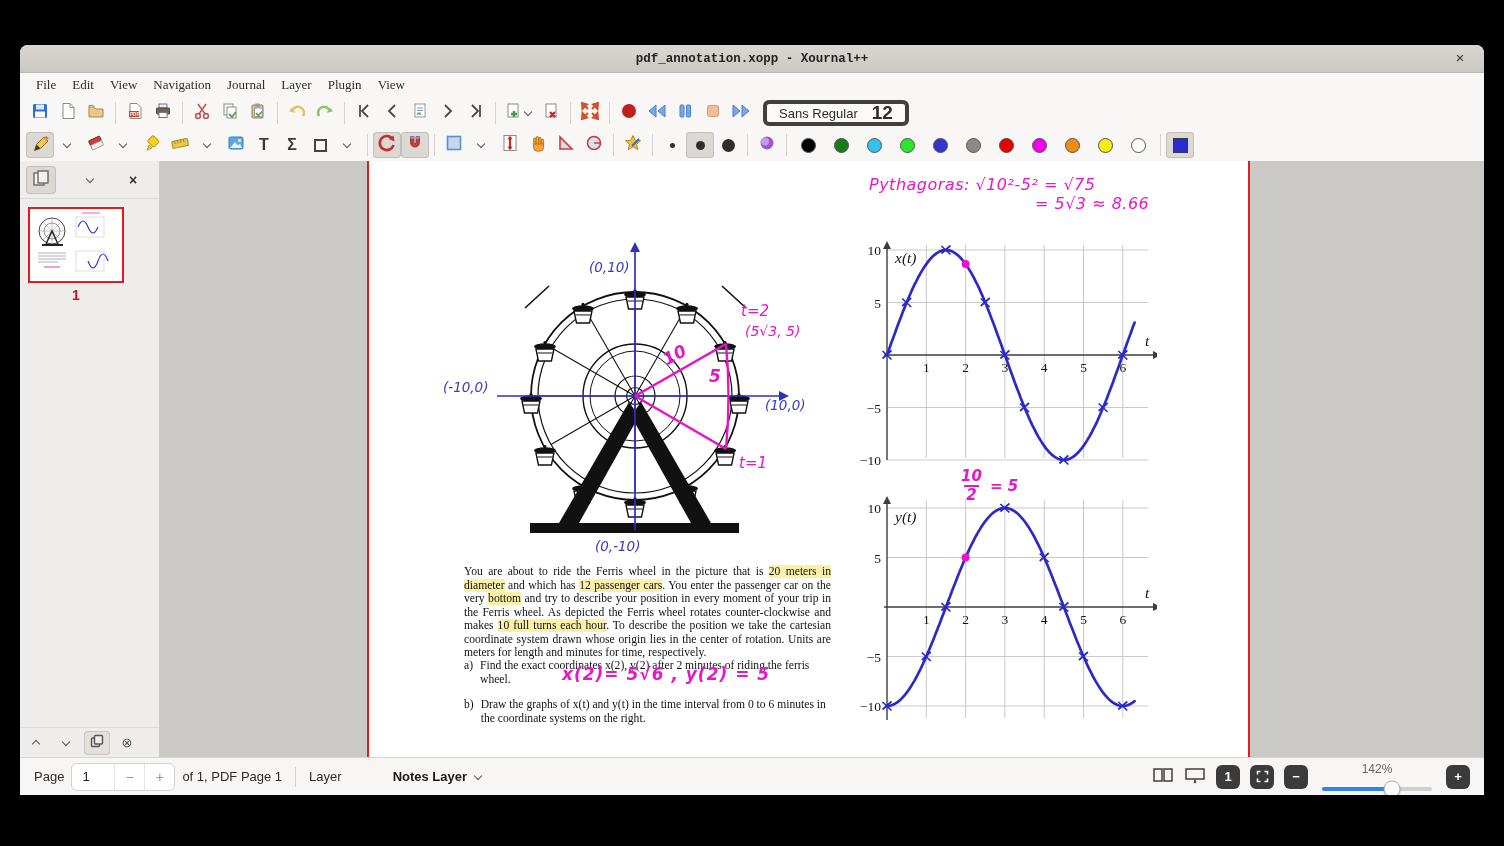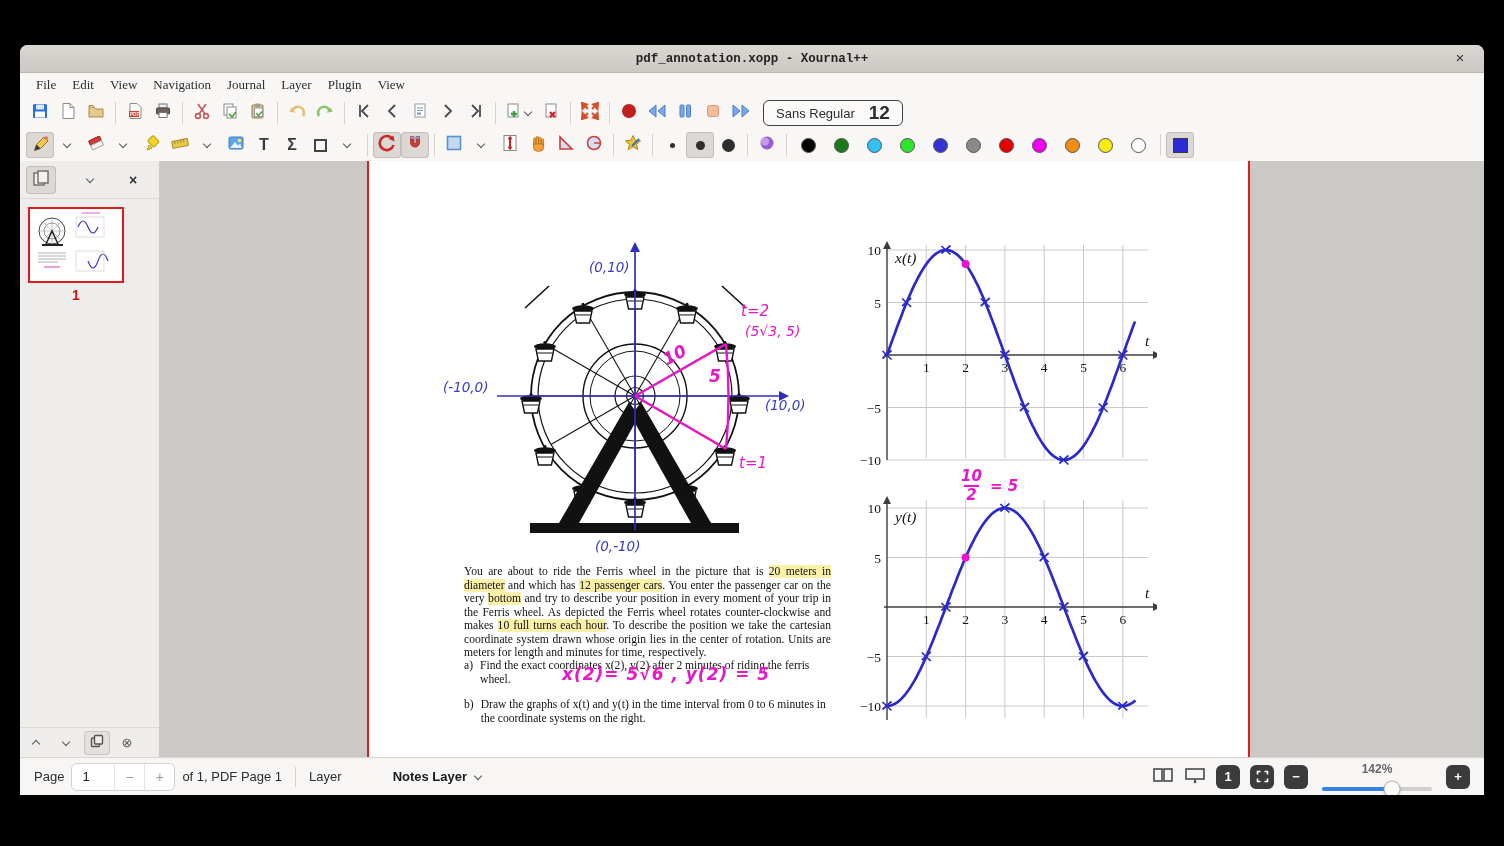--- a/index.html
+++ b/index.html
@@ -26,21 +26,21 @@
   
   .toolbar { height:32px; background:#f8f7f6; display:flex; align-items:center;
              padding-left:6px; flex:none; }
   .tbtn { height:26px; min-width:28px; border-radius:4px; display:flex;
           align-items:center; justify-content:center; gap:2px; padding:0 3px; }
   .tbtn.pressed { background:#dcd8d3; box-shadow:inset 0 0 0 1px #c3bfba; }
   .sep { width:1px; height:22px; background:#d6d3ce; margin:0 5px; flex:none; }
   .chev { width:6px; height:6px; border-right:1.6px solid #555;
           border-bottom:1.6px solid #555; transform:rotate(45deg); margin:0 3px 2px 1px; }
   .glyph { font-size:16px; color:#3a3a3a; font-weight:bold; }
-  .fontbtn { height:26px; border:1px solid #404040; border-radius:6px; background:#fbfaf9;
+  .fontbtn { height:26px; border:4px solid #404040; border-radius:6px; background:#fbfaf9;
              display:flex; align-items:center; gap:14px; padding:0 12px; margin-left:8px; }
   .fontbtn .fname { font-size:13px; color:#2d2d2d; }
   .fontbtn .fsize { font-size:19px; font-weight:bold; color:#2d2d2d; }
   .swatch { width:15px; height:15px; border-radius:50%; border:1.5px solid #555; margin:0 6px; }
   .dot { border-radius:50%; background:#2e2e2e; }
 
   
   .mainrow { flex:1; display:flex; min-height:0; }
   .sidebar { width:140px; background:#efedeb; border-right:1px solid #cfccc8;
              display:flex; flex-direction:column; position:relative; flex:none; }
@@ -97,21 +97,21 @@
                      padding-left:10px; font-size:13px; color:#1a1a1a; background:transparent; }
   .pagegroup .step { width:30px; display:flex; align-items:center; justify-content:center;
                      color:#9b9893; font-size:14px; border-left:1px solid #e7e4e1; }
   .vsep { width:1px; height:20px; background:#d5d2ce; margin:0 6px; }
   .layername { font-size:13px; font-weight:bold; color:#1a1a1a;margin-left:44px; }
   .sb-right { margin-left:auto; display:flex; align-items:center; gap:10px; }
   .darkbtn { width:24px; height:24px; border-radius:6px; background:#3b3b3b; color:#fff;
              display:flex; align-items:center; justify-content:center;
              font-size:13px; font-weight:bold; }
   .zoomwrap { display:flex; flex-direction:column; align-items:center; width:118px; }
-  .zoomlabel { font-size:12px; color:#666; line-height:12px; margin-bottom:12px;font-weight:bold; }
+  .zoomlabel { font-size:12px; color:#666; line-height:12px; margin-bottom:12px; }
   .slider { position:relative; width:110px; height:4px; background:#d2cfcb; border-radius:2px; }
   .slider .fill { position:absolute; left:0; top:0; bottom:0; width:64%;
                   background:#3584e4; border-radius:2px; }
   .slider .handle { position:absolute; left:64%; top:50%; width:17px; height:17px;
                     transform:translate(-50%,-50%); background:#fdfdfd; border:1px solid #b5b1ac;
                     border-radius:50%; box-shadow:0 1px 2px rgba(0,0,0,.25); }
   .slider .notch { position:absolute; left:64%; top:11px; transform:translateX(-50%);
                    width:6px; height:6px; border-right:1.5px solid #777;
                    border-bottom:1.5px solid #777; }
 </style>
@@ -557,20 +557,24 @@
                 <rect x="5.5" y="2.5" width="8" height="8.5" fill="#efedeb" stroke="#555" stroke-width="1.4" rx="1"></rect>
               </svg></span>
           </div>
         <div class="sfbtn">⊗</div>
       </div>
     </div>
 
     <div class="canvas">
       <div class="page">
 
+        <div class="pyth hw magenta">
+          <div>Pythagoras: √10²-5² = √75</div>
+          <div class="l2">= 5√3 ≈ 8.66</div>
+        </div>
 
         <svg width="405" height="330" style="position:absolute;left:68px;top:69px;" viewBox="0 0 405 330">
           <g stroke="#111" fill="none">
             <line x1="88" y1="78" x2="112" y2="56" stroke-width="1.6"></line>
             <line x1="285" y1="56" x2="309" y2="78" stroke-width="1.6"></line>
             <circle cx="198" cy="166" r="104" stroke-width="1.8"></circle>
             <circle cx="198" cy="166" r="97" stroke-width="1.2"></circle>
             <circle cx="198" cy="166" r="52" stroke-width="1.4"></circle>
             <circle cx="198" cy="166" r="45" stroke-width="1"></circle>
             <circle cx="198" cy="166" r="20" stroke-width="1.2"></circle>

